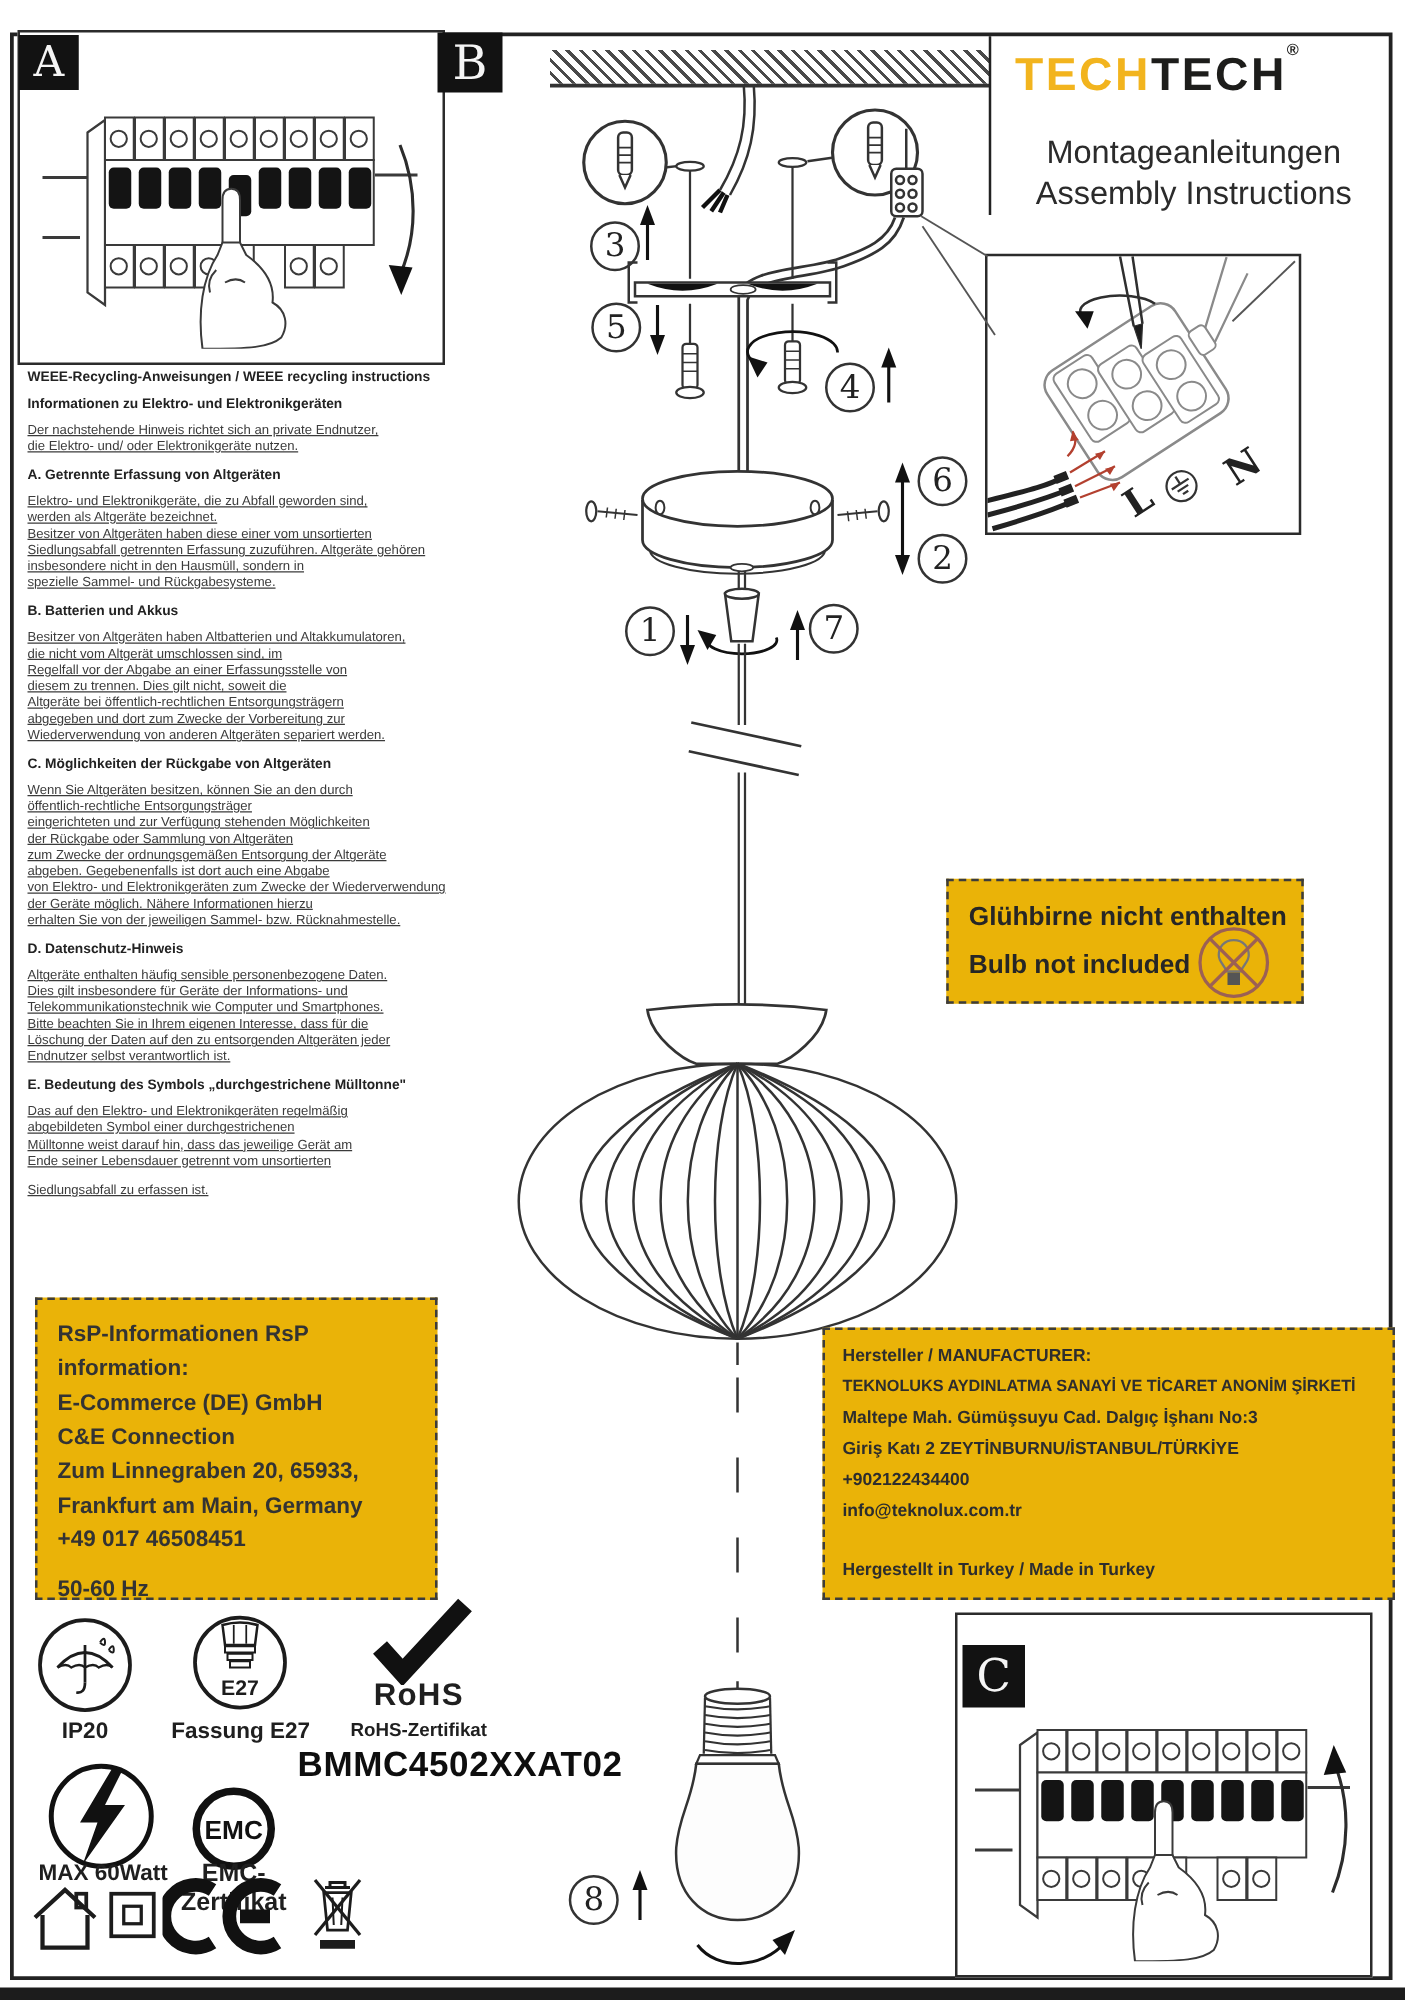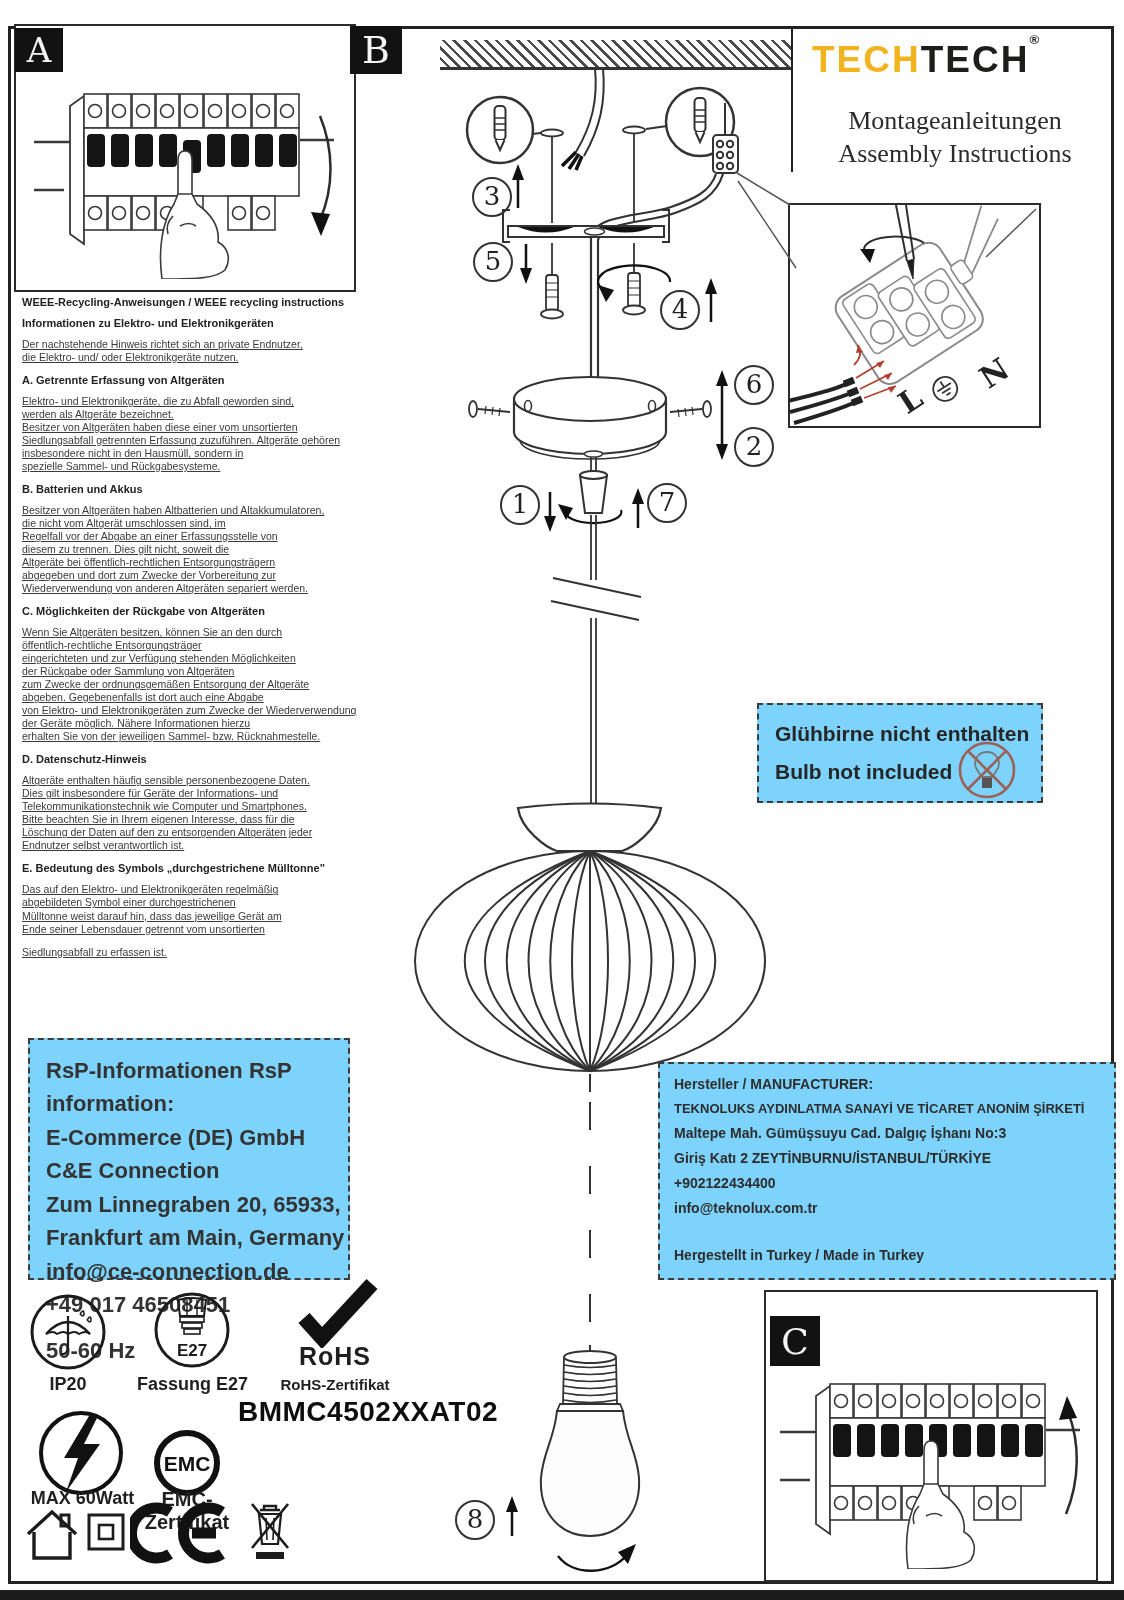--- a/index.html
+++ b/index.html
@@ -23,23 +23,23 @@
   .brand{font-weight:700;font-size:37px;letter-spacing:2px;white-space:nowrap;}
   .brand .p1{color:#f2b41e;}
   .brand .p2{color:#1d1d1b;}
   .brand sup{font-size:13px;color:#1d1d1b;vertical-align:28px;letter-spacing:0;}
   .doc-title{font-size:26px;font-weight:500;color:#2b2b2b;text-align:center;line-height:1.25;}
   
   .weee{width:412px;font-size:10.5px;color:#3b3b3b;}
   .weee .h{font-weight:700;font-size:11px;color:#222;margin:0 0 9px 0;}
   .weee p{margin:0 0 10px 0;line-height:1.24;text-decoration:underline;}
   
-  .dashed{border:2.5px dashed #3c3c3c;background:#7dd3fc;}
+  .dashed{border:2.5px dashed #3c3c3c;background:#eab308;}
   .bulb-note{font-size:21px;font-weight:600;color:#262626;line-height:1.8;padding:10px 0 0 16px;}
-  .rsp{font-size:22px;font-weight:600;color:#333;line-height:1.52;padding:14px 0 0 16px;}
+  .rsp{font-size:18px;font-weight:600;color:#333;line-height:1.52;padding:14px 0 0 16px;}
   .rsp .freq{margin-top:12px;}
   .mfr{font-size:14px;font-weight:700;color:#2d2d2d;line-height:1.8;padding:8px 0 0 14px;}
   .mfr .origin{margin-top:22px;}
   
   .icolabel{font-weight:700;color:#1f1f1f;text-align:center;}
   .code{font-weight:800;font-size:28px;color:#0e0e0e;letter-spacing:.5px;}
   svg{display:block;}
   svg text{font-family:"Liberation Sans",sans-serif;}
   svg text.serif{font-family:"DejaVu Serif",serif;}
 </style>
@@ -122,21 +122,21 @@
   </svg>
 </div>
 
 <div class="abs plabel" style="left:350px;top:26px;width:52px;height:48px;font-size:38px;">
   <span>B</span>
 </div>
 <div class="abs hatch" style="left:440px;top:40px;width:352px;height:27px;"></div>
 <div class="abs vdivider" style="left:791px;top:29px;height:143px;"></div>
 
 <div class="abs brand" style="left:812px;top:32px;"><span class="p1">TECH</span><span class="p2">TECH</span><sup>®</sup></div>
-<div class="abs doc-title" style="left:800px;top:105px;width:310px;font-family:Liberation Serif, serif;">
+<div class="abs doc-title" style="left:800px;top:105px;width:310px;">
   <div>Montageanleitungen</div>
   <div>Assembly Instructions</div>
 </div>
 
 <div class="abs panel" style="left:788px;top:203px;width:249px;height:221px;">
   <svg width="249" height="221" viewBox="0 0 249 221">
     <line x1="246" y1="4" x2="196" y2="52" stroke="#555" stroke-width="1.5"></line>
     <g transform="rotate(-33 120 115)">
       <rect x="62" y="58" width="122" height="102" rx="14" fill="#fff" stroke="#8a8a8a" stroke-width="2"></rect>
       <g fill="#fff" stroke="#8a8a8a" stroke-width="1.6">
@@ -436,21 +436,20 @@
     <line x1="49" y1="11" x2="11" y2="49" stroke="#9c6054" stroke-width="2.6"></line>
   </svg>
 </div>
 
 <div class="abs dashed rsp" style="left:28px;top:1038px;width:302px;height:224px;">
   <div>RsP-Informationen RsP information:</div>
   <div>E-Commerce (DE) GmbH</div>
   <div>C&amp;E Connection</div>
   <div>Zum Linnegraben 20, 65933,</div>
   <div>Frankfurt am Main, Germany</div>
-  <div>info@ce-connection.de</div>
   <div>+49 017 46508451</div>
   <div class="freq">50-60 Hz</div>
 </div>
 
 <div class="abs dashed mfr" style="left:658px;top:1062px;width:440px;height:206px;">
   <div>Hersteller / MANUFACTURER:</div>
   <div style="font-size:13px;">TEKNOLUKS AYDINLATMA SANAYİ VE TİCARET ANONİM ŞİRKETİ</div>
   <div>Maltepe Mah. Gümüşsuyu Cad. Dalgıç İşhanı No:3</div>
   <div>Giriş Katı 2 ZEYTİNBURNU/İSTANBUL/TÜRKİYE</div>
   <div>+902122434400</div>

